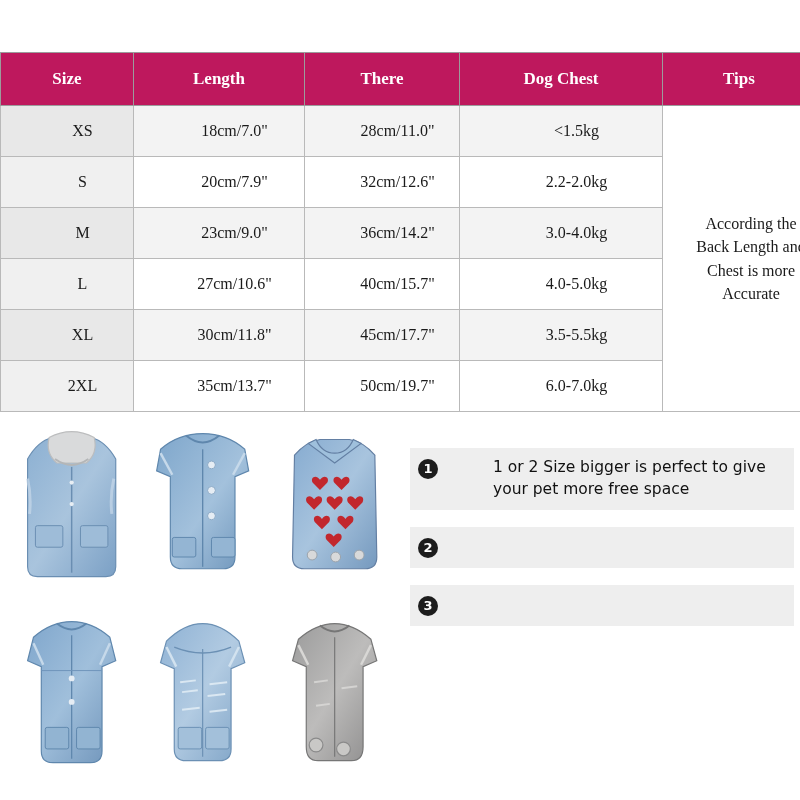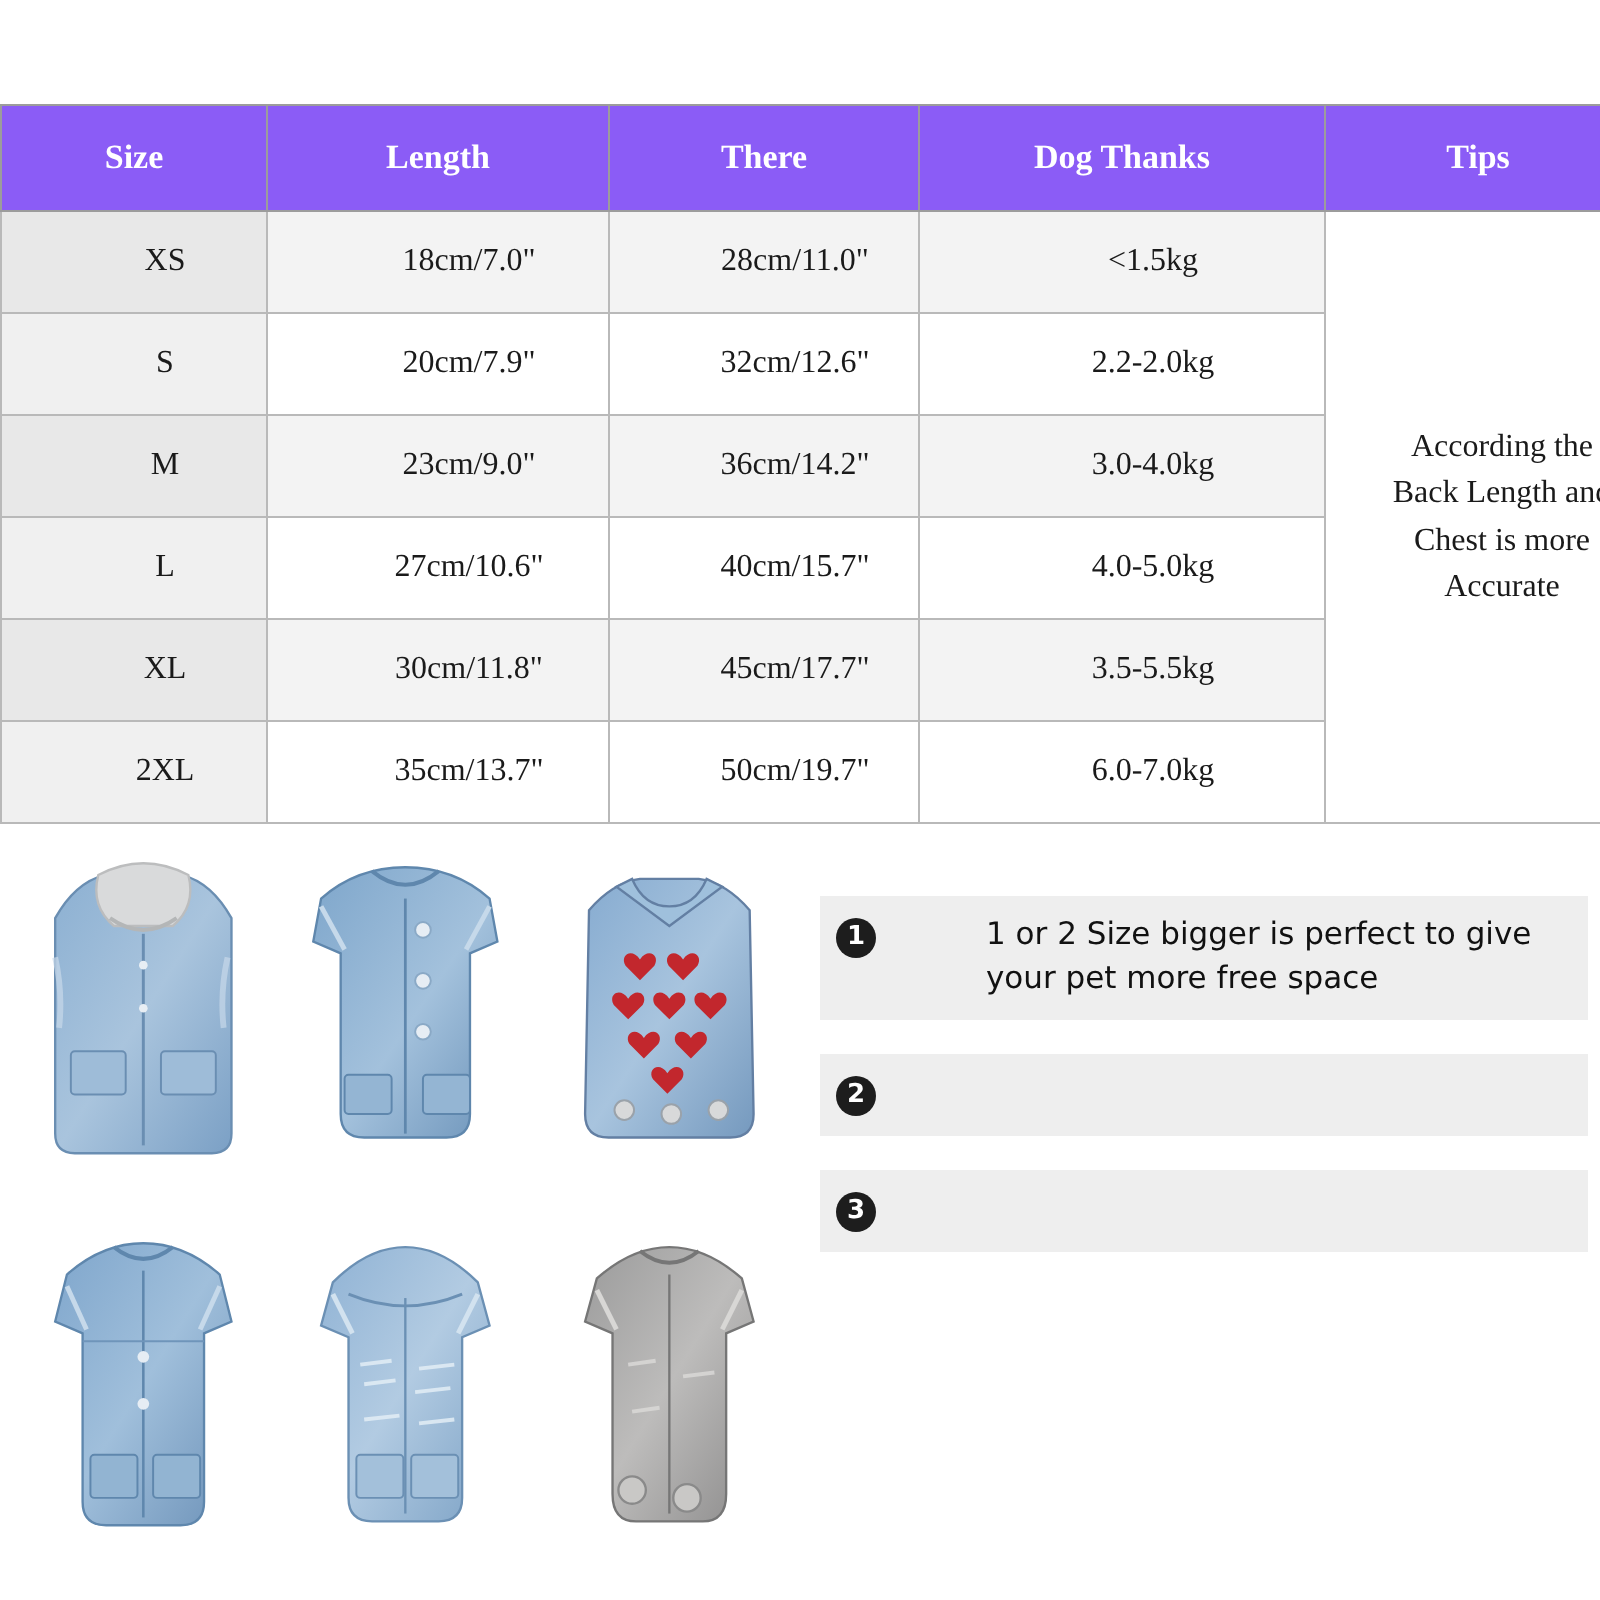--- a/index.html
+++ b/index.html
@@ -32,21 +32,21 @@
   }
   table.size-chart th,
   table.size-chart td {
     border: 1px solid #b9b9b9;
     text-align: center;
     vertical-align: middle;
     font-family: "Liberation Serif", serif;
     color: #1a1a1a;
   }
   table.size-chart thead th {
-    background: #8b5cf6;
+    background: #be185d;
     color: #ffffff;
     font-size: 17px;
     font-weight: bold;
     height: 50px;
     border-color: #9c9c9c;
   }
   table.size-chart thead th.col-size   { width: 130px; }
   table.size-chart thead th.col-length { width: 168px; margin-top: 24px; }
   table.size-chart thead th.col-bust   { width: 152px; }
   table.size-chart thead th.col-weight { width: 200px; }
@@ -129,21 +129,21 @@
 
 <div id="page">
 
   <div class="chart-wrap">
     <table class="size-chart">
       <thead>
         <tr>
           <th class="col-size">Size</th>
           <th class="col-length">Length</th>
           <th class="col-bust">There</th>
-          <th class="col-weight">Dog Thanks</th>
+          <th class="col-weight">Dog Chest</th>
           <th class="col-tips">Tips</th>
         </tr>
       </thead>
       <tbody>
         <tr class="row-odd">
           <td class="size-cell">XS</td>
           <td>18cm/7.0"</td>
           <td>28cm/11.0"</td>
           <td>&lt;1.5kg</td>
           <td class="tips-cell" rowspan="6">According the Back Length and Chest is more Accurate</td>

